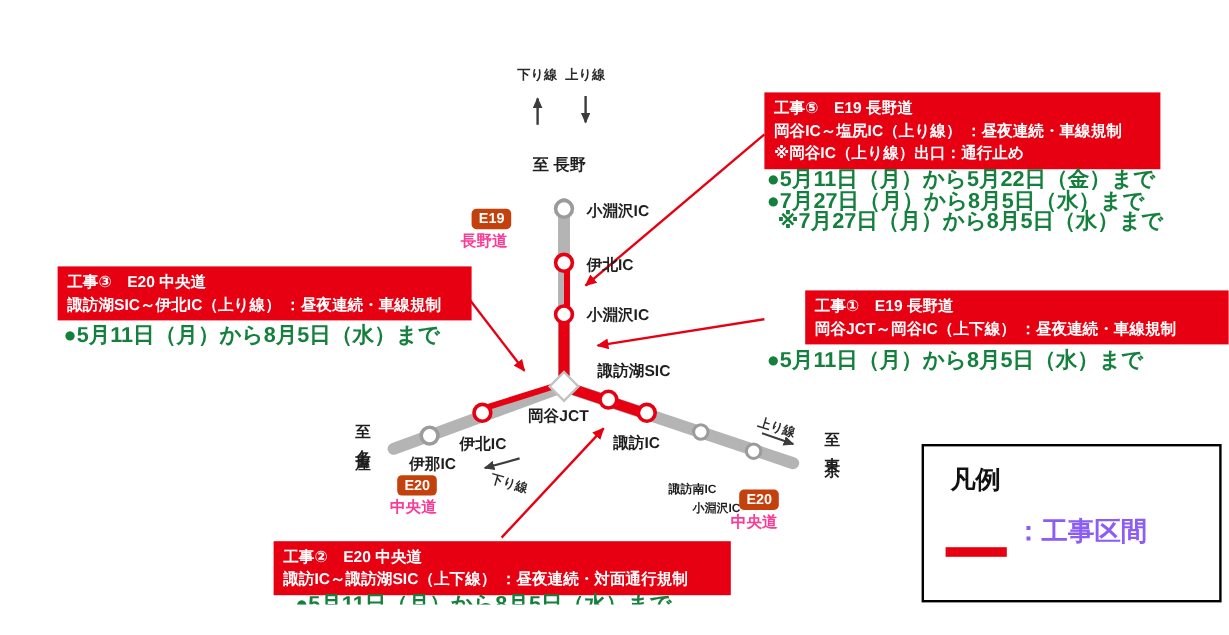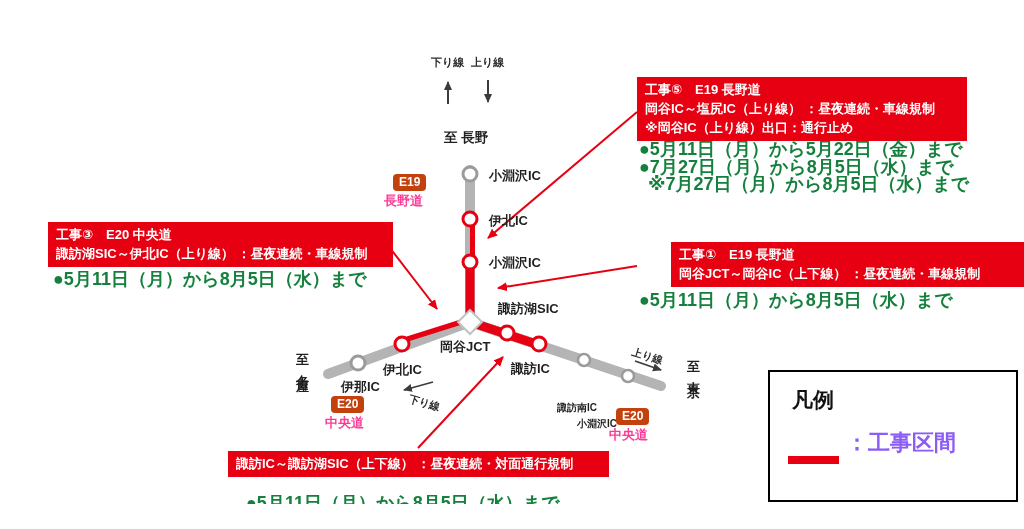--- a/index.html
+++ b/index.html
@@ -125,20 +125,21 @@
 
   <div class="callout" style="left:671px;top:242px;width:354px;">
     <div>工事①　E19 長野道</div>
     <div>岡谷JCT～岡谷IC（上下線） ：昼夜連続・車線規制</div>
   </div>
   <div class="bullets" style="left:639px;top:292px;">
     <div>●5月11日（月）から8月5日（水）まで</div>
   </div>
 
   <div class="callout" style="left:228px;top:451px;width:365px;">
+    <div>工事②　E20 中央道</div>
     <div>諏訪IC～諏訪湖SIC（上下線） ：昼夜連続・対面通行規制</div>
   </div>
   <div class="bullets" style="left:246px;top:495px;">
     <div>●5月11日（月）から8月5日（水）まで</div>
   </div>
 
   <div id="legend">
     <div class="legend-title">凡例</div>
     <div class="legend-swatch"></div>
     <div class="legend-label">：工事区間</div>

